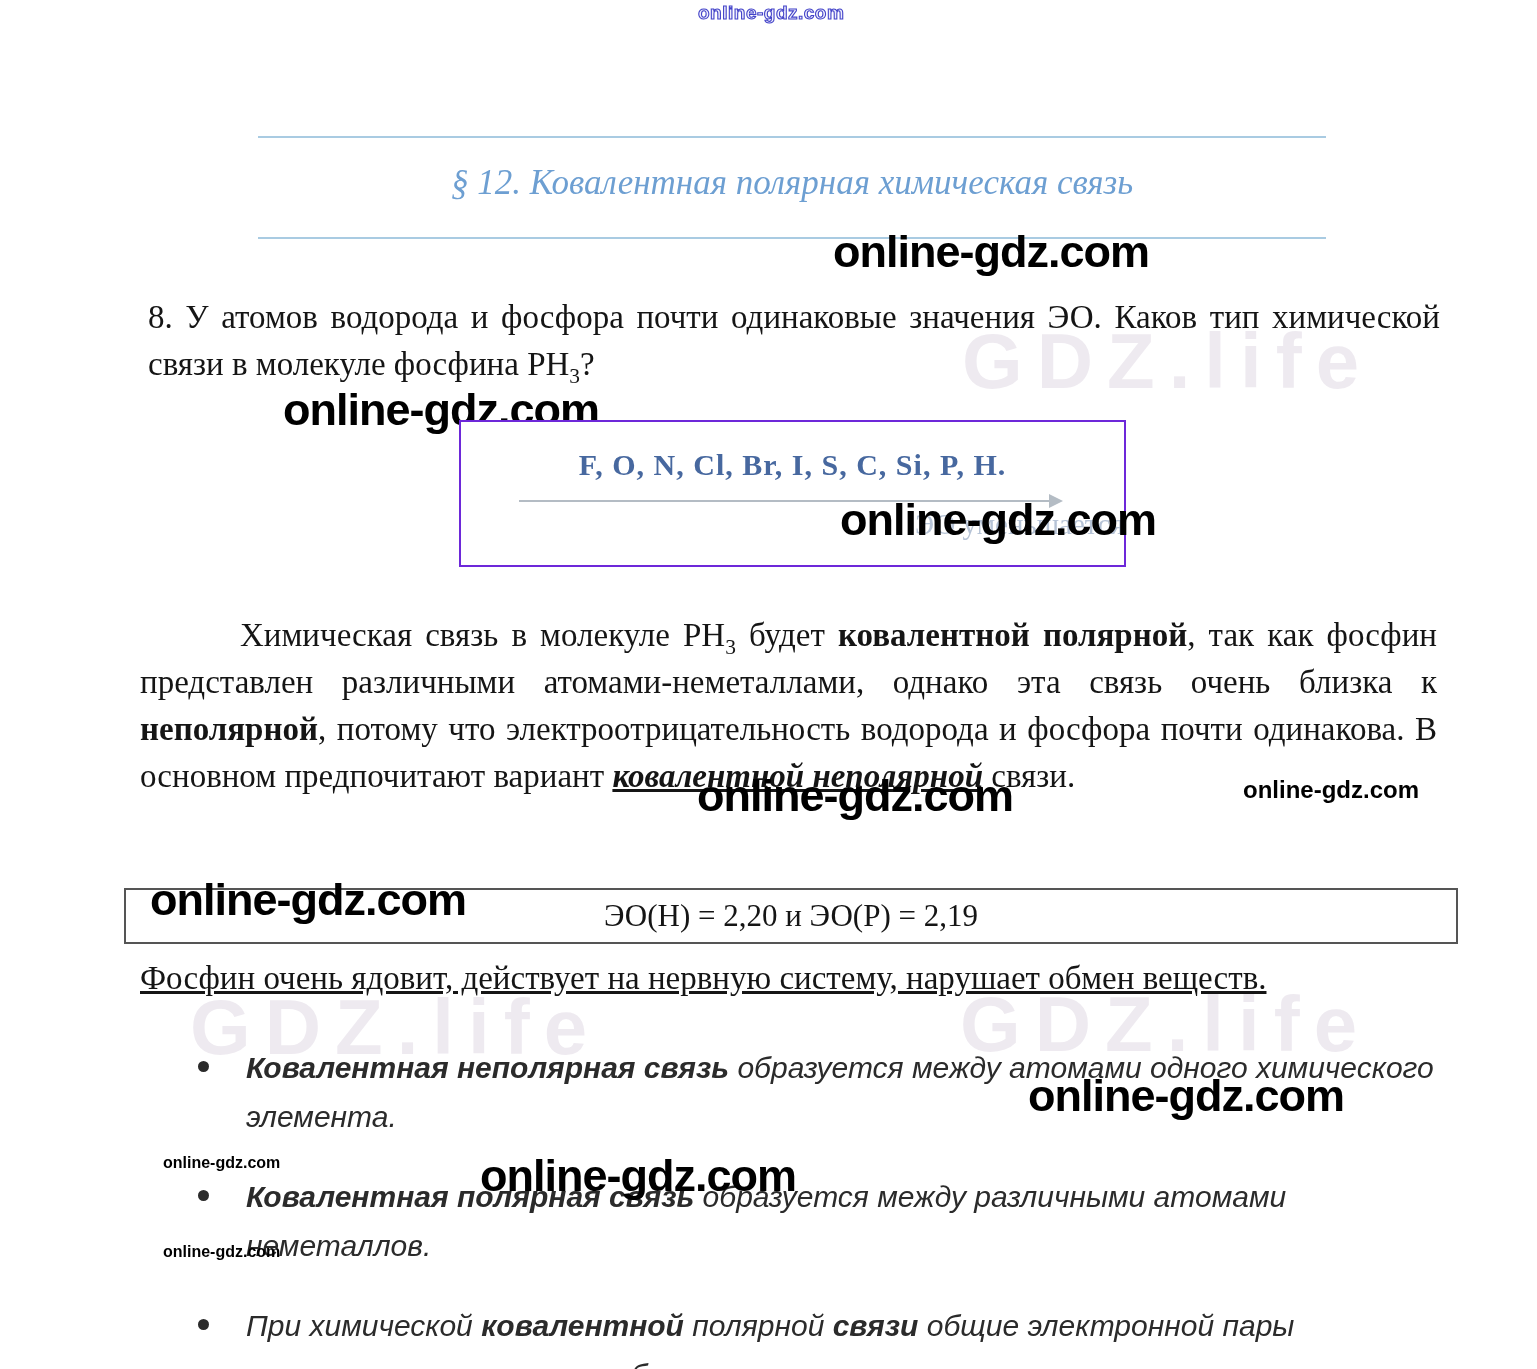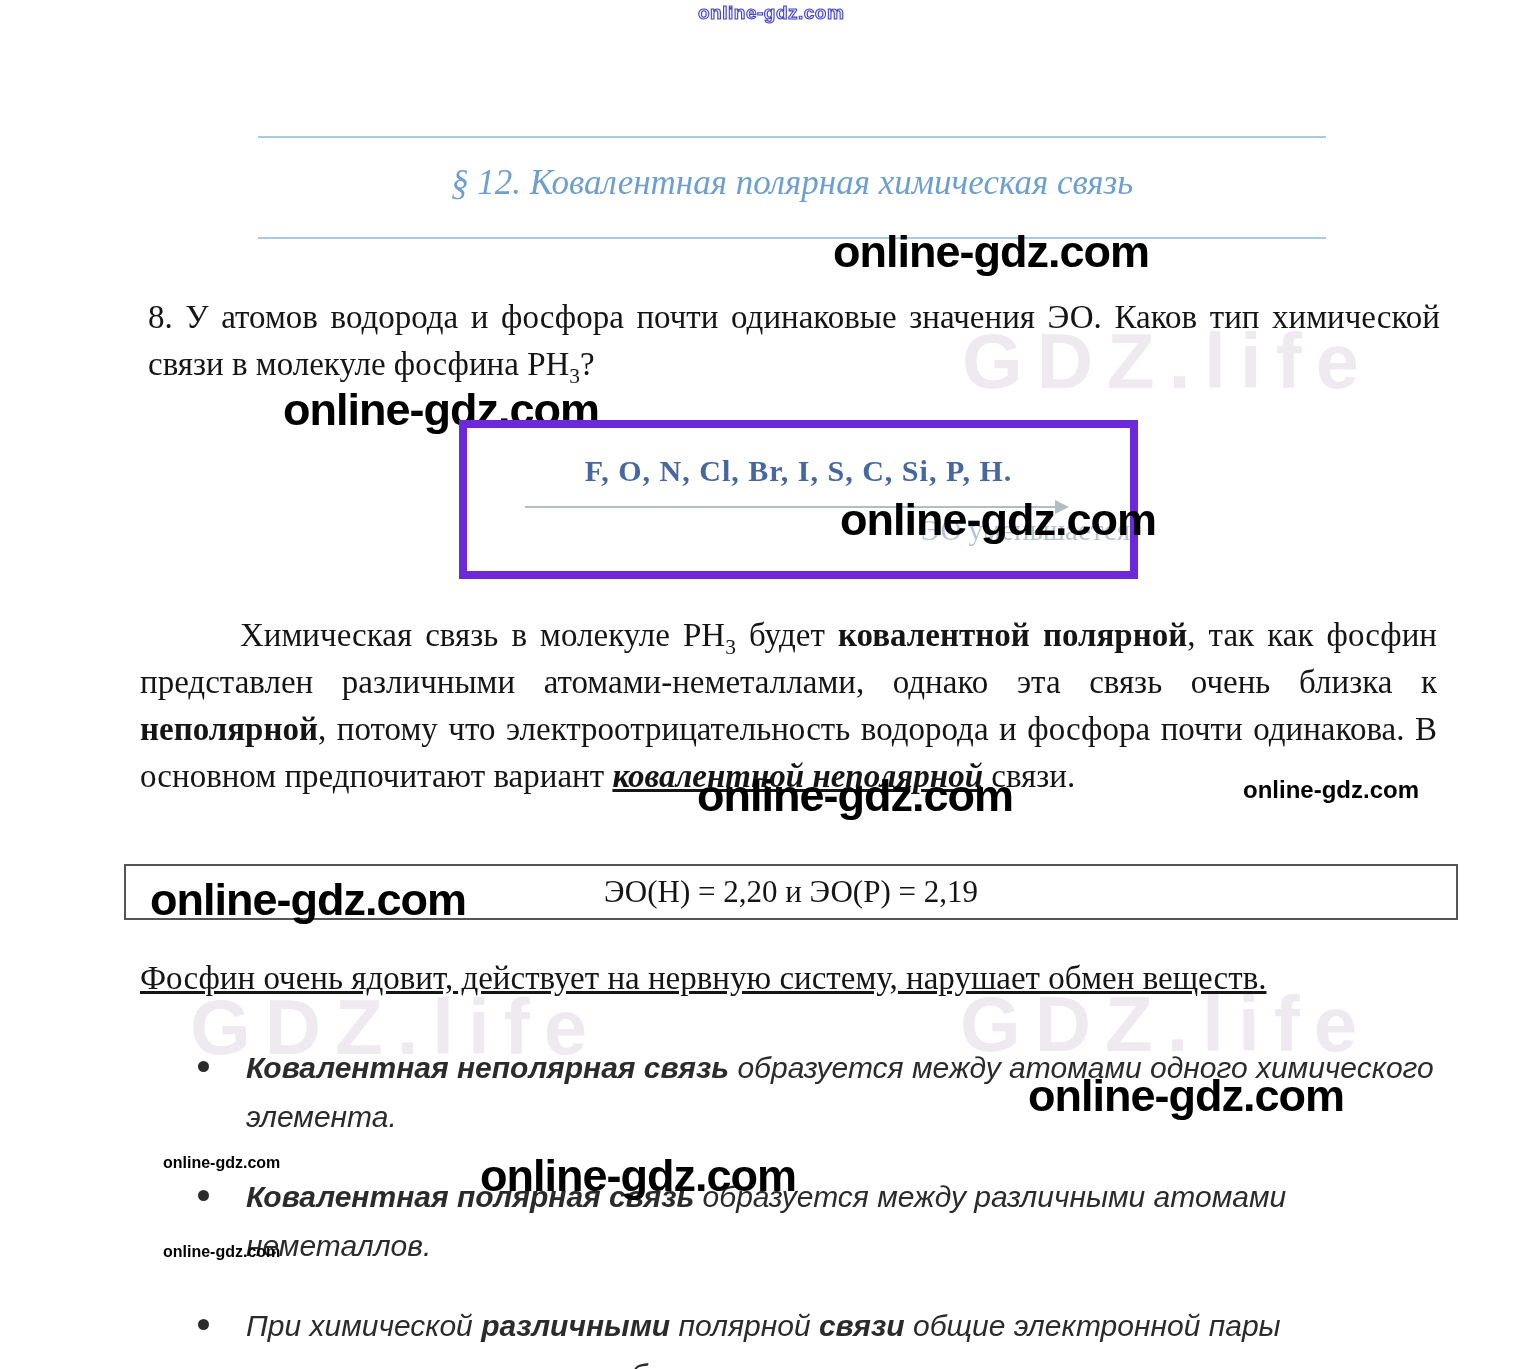--- a/index.html
+++ b/index.html
@@ -37,38 +37,38 @@
   .answer{
     position:absolute;top:612px;left:140px;width:1297px;
     font-size:33px;line-height:47px;text-align:justify;text-indent:100px;margin:0;
   }
   .answer b.i{font-style:italic;text-decoration:underline;}
   .note{position:absolute;top:960px;left:140px;width:1300px;font-size:33px;margin:0;text-decoration:underline;}
   sub{font-size:0.65em;line-height:0;}
   
   .en-box{
     position:absolute;left:459px;top:420px;width:663px;height:143px;
-    border:8px solid #6d28d9;background:#fff;
+    border:2px solid #6d28d9;background:#fff;
   }
   .en-elements{
     position:absolute;top:26px;left:0;width:100%;text-align:center;
     font-weight:bold;font-size:30px;color:#47689f;letter-spacing:1px;
   }
   .en-line{position:absolute;left:58px;top:78px;width:530px;height:2px;background:#b4bcc4;}
   .en-line::after{
     content:"";position:absolute;right:-14px;top:-6px;width:0;height:0;
     border-left:14px solid #b4bcc4;border-top:7px solid transparent;border-bottom:7px solid transparent;
   }
   .en-caption{
     position:absolute;top:86px;left:0;width:100%;text-align:right;
     font-size:29px;color:#b6c3d6;
   }
   
   .eo-box{
-    position:absolute;left:124px;top:864px;width:1330px;height:52px;
+    position:absolute;left:124px;top:888px;width:1330px;height:52px;
     border:2px solid #555;display:flex;align-items:center;justify-content:center;
     font-size:31px;background:transparent;
   }
   
   .bullets{
     position:absolute;top:1043px;left:196px;width:1250px;
     font-family:"Liberation Sans",sans-serif;font-style:italic;
     font-size:30px;line-height:49px;color:#2b2b2b;
   }
   .bullet{position:relative;padding-left:50px;}
@@ -120,21 +120,21 @@
     <div class="bullet">
       <span class="dot"></span>
       <span><b>Ковалентная неполярная связь</b><span> образуется между атомами одного химического элемента.</span></span>
     </div>
     <div class="bullet">
       <span class="dot"></span>
       <span><b>Ковалентная полярная связь</b><span> образуется между различными атомами неметаллов.</span></span>
     </div>
     <div class="bullet">
       <span class="dot"></span>
-      <span><span>При химической </span><b>различными</b><span> полярной </span><b>связи</b><span> общие электронной пары смещаются в сторону наиболее электроотрицательного элемента.</span></span>
+      <span><span>При химической </span><b>ковалентной</b><span> полярной </span><b>связи</b><span> общие электронной пары смещаются в сторону наиболее электроотрицательного элемента.</span></span>
     </div>
   </div>
 
   <div class="wm wm-big" style="left:1028px;top:1073px;">online-gdz.com</div>
   <div class="wm wm-sm" style="left:163px;top:1155px;">online-gdz.com</div>
   <div class="wm wm-big" style="left:480px;top:1153px;">online-gdz.com</div>
   <div class="wm wm-sm" style="left:163px;top:1244px;">online-gdz.com</div>
 
 </div>
 

